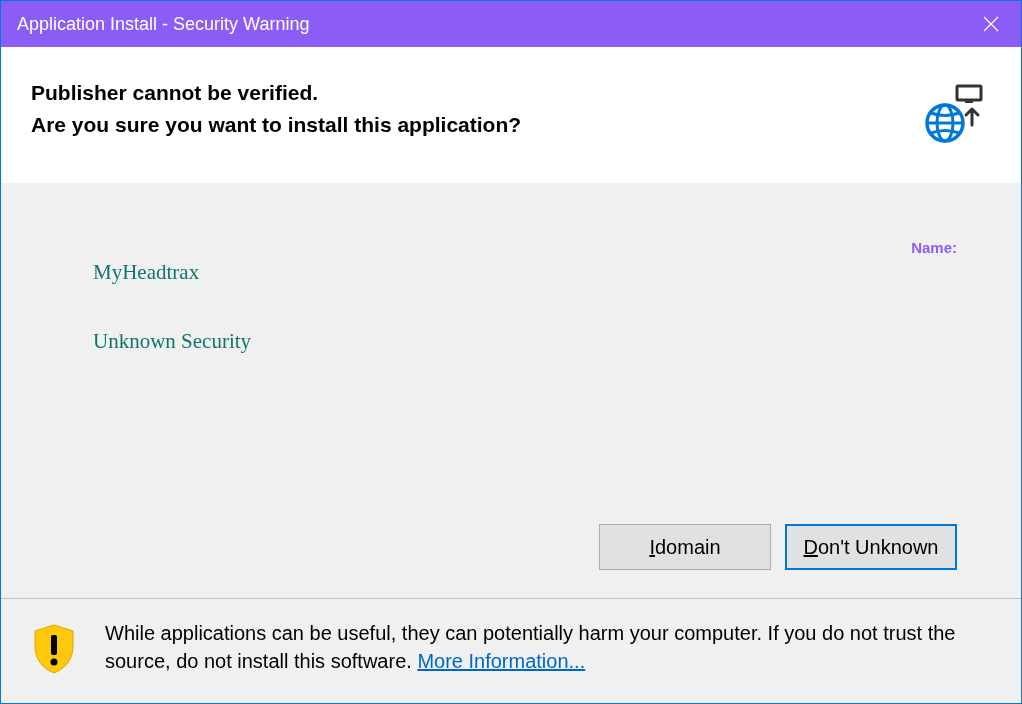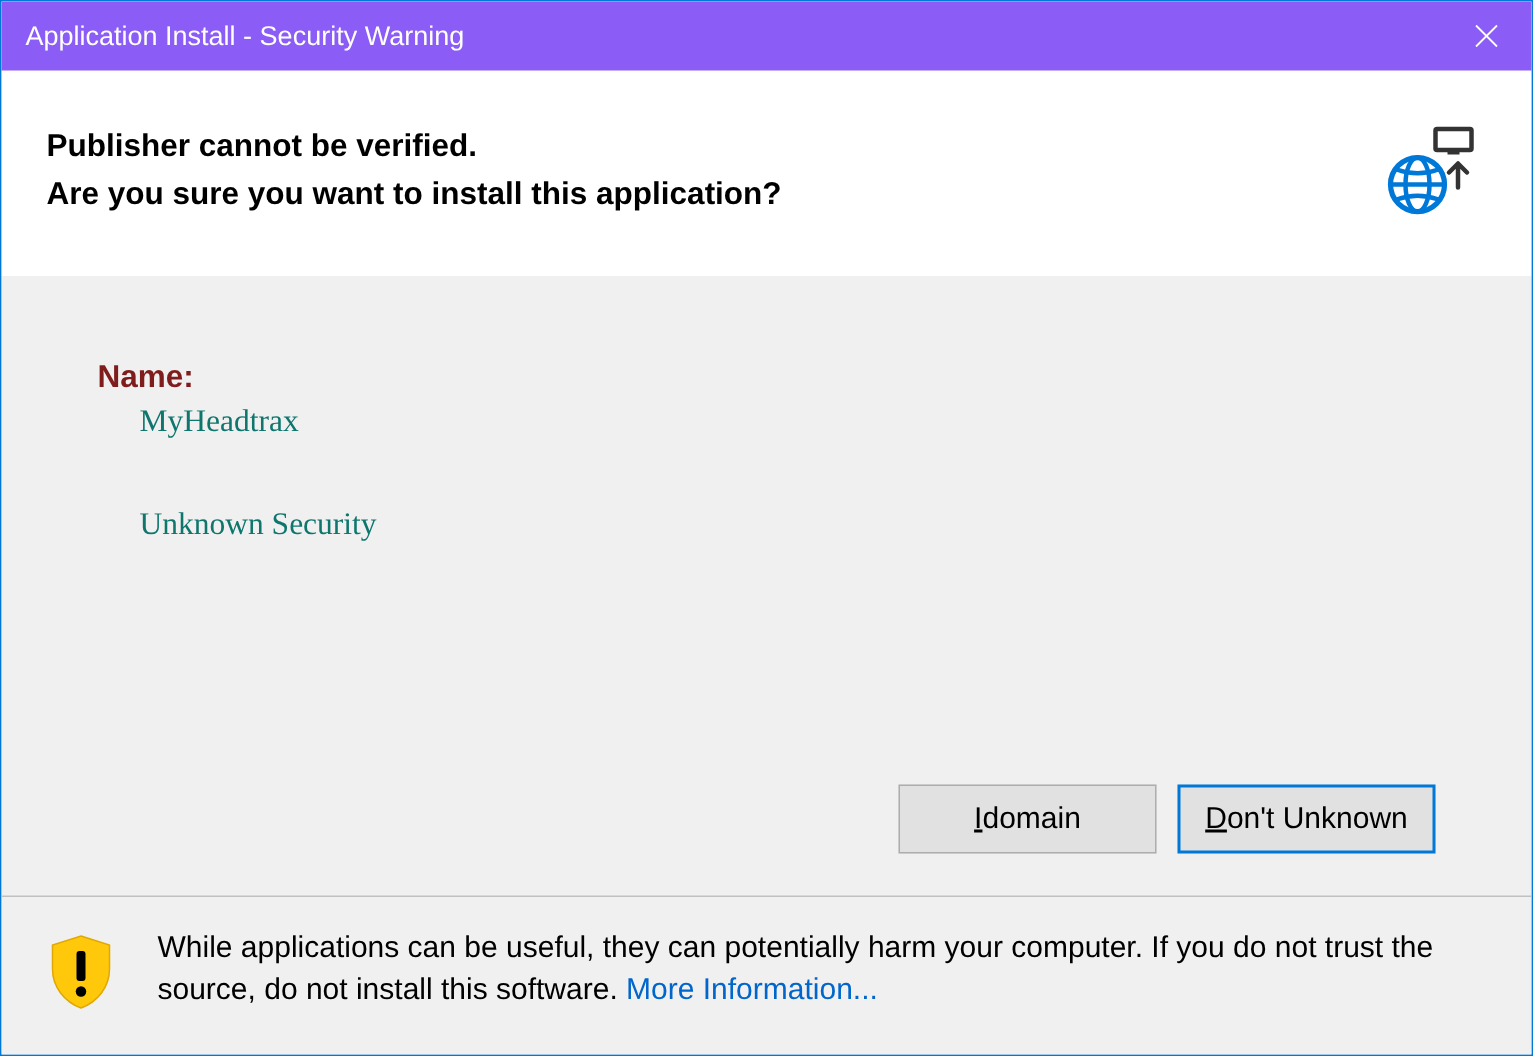--- a/index.html
+++ b/index.html
@@ -36,21 +36,21 @@
       display: flex;
       align-items: center;
       justify-content: center;
       cursor: pointer;
     }
     .header-section {
       background: #fff;
       padding: 30px 30px 34px 30px;
       display: flex;
       justify-content: space-between;
-      align-items: center;
+      align-items: flex-start;
     }
     .header-text {
       font-size: 21px;
       font-weight: 600;
       line-height: 1.5;
       color: #000;
     }
     .header-icon {
       margin-top: 6px;
       margin-right: 6px;
@@ -59,24 +59,25 @@
       background: #f0f0f0;
       padding: 56px 64px 24px 64px;
       flex: 1;
       display: flex;
       flex-direction: column;
     }
     .field-group {
       margin-bottom: 44px;
     }
     .field-label {
-      font-size: 21px;
+      font-size: 15px;
       font-weight: 600;
-      color: #7f1d1d;
+      color: #8b5cf6;
       margin-bottom: 4px;
+      text-align: right;
     }
     .field-value {
       font-size: 21px;
       color: #0f766e;
       margin-left: 28px;
       font-family: Liberation Serif, serif;
     }
     .button-row {
       display: flex;
       justify-content: flex-end;
@@ -110,20 +111,21 @@
       align-items: flex-start;
       gap: 28px;
     }
     .footer-text {
       font-size: 20px;
       color: #000;
       line-height: 1.4;
     }
     .footer-link {
       color: #0066cc;
+      text-decoration: underline;
       cursor: pointer;
     }
     .shield-icon {
       flex-shrink: 0;
       margin-top: 4px;
     }
   </style>
 </head>
 <body>
 

